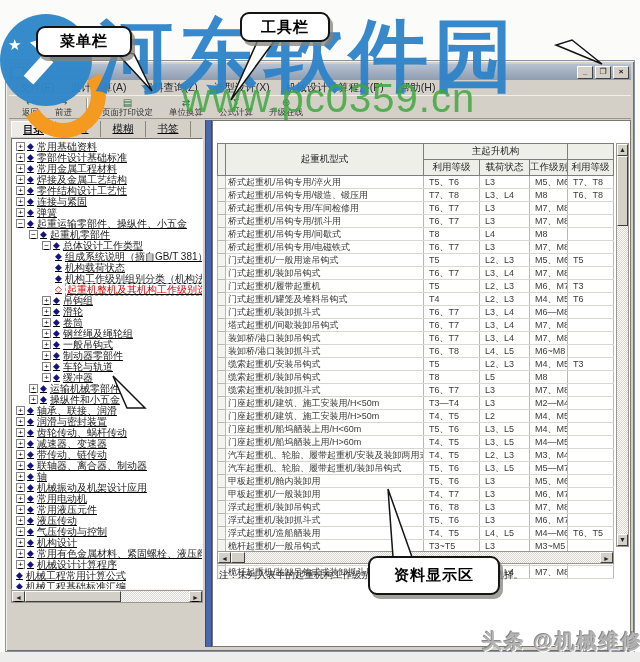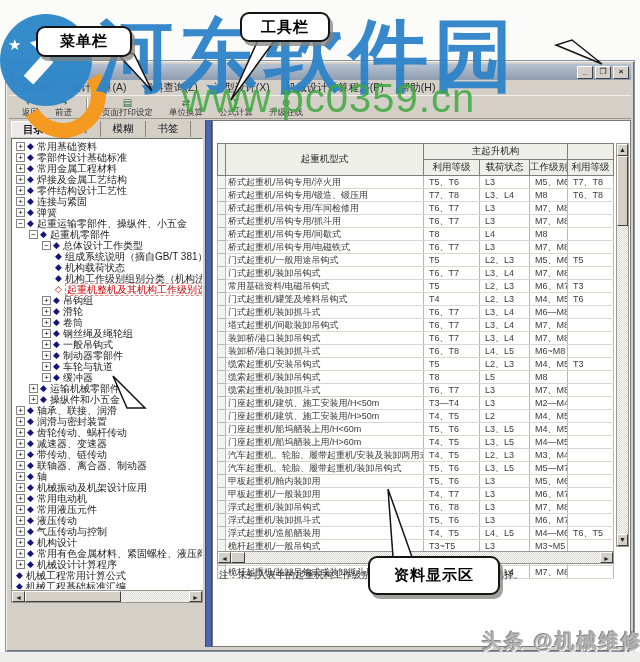--- a/index.html
+++ b/index.html
@@ -22,21 +22,21 @@
   .menu-item { padding:0 8px; white-space:nowrap; }
   .toolbar { position:absolute; left:3px; top:34px; right:3px; height:24px; border-top:1px solid #f0efec;
              border-bottom:1px solid #9a978f; display:flex; align-items:center; padding-left:8px; gap:6px; }
   .tb-btn { display:flex; flex-direction:column; align-items:center; justify-content:center; height:22px;
             padding:0 5px; font-size:8.5px; color:#333; line-height:9px; }
   .tb-icon { font-size:10px; line-height:10px; color:#2d6e3e; }
   .tb-sep { width:2px; height:18px; border-left:1px solid #9a978f; border-right:1px solid #fff; margin:0 3px; }
 
   
   .main { position:absolute; left:3px; right:3px; top:59px; bottom:4px; display:flex; }
-  .sidebar { width:196px; display:flex; flex-direction:column; background:#d4d0c8; }
+  .sidebar { width:196px; display:flex; flex-direction:column; background:#d4d0c8;text-decoration:underline; }
   .tabs { height:17px; display:flex; padding:1px 0 0 2px; align-items:flex-end; }
   .tab { width:45px; text-align:center; font-size:10.5px; line-height:15px; color:#15151d;
          border-right:1px solid #8a877f; height:16px; }
   .tab.active { background:#ecebe7; border:1px solid; border-color:#fff #555 #ecebe7 #fff; font-weight:bold; }
   .treebox { margin:1px 2px 0 2px; height:452px; background:#fff; border:1px solid; overflow:hidden;
              border-color:#6d6d6d #fbfbfb #fbfbfb #6d6d6d; padding:2px 0 0 2px; }
   .tnode { height:11px; line-height:11px; font-size:10px; white-space:nowrap; display:flex; align-items:center; }
   .exp { width:9px; height:9px; border:1px solid #848484; background:#fff; font-size:8px; line-height:7px;
          text-align:center; margin-right:2px; color:#000; flex:none; }
   .dia { color:#14147e; font-size:9px; margin-right:3px; flex:none; line-height:9px; }
@@ -462,21 +462,21 @@
                 <tr>
                   <td class="tstub"></td>
                   <td class="tname">门式起重机/装卸吊钩式</td>
                   <td class="tval">T6、T7</td>
                   <td class="tval">L3、L4</td>
                   <td class="tval">M7、M8</td>
                   <td class="tval"></td>
                 </tr>
                 <tr>
                   <td class="tstub"></td>
-                  <td class="tname">常用基础资料/电磁吊钩式</td>
+                  <td class="tname">门式起重机/履带起重机</td>
                   <td class="tval">T5</td>
                   <td class="tval">L2、L3</td>
                   <td class="tval">M6、M7</td>
                   <td class="tval">T3</td>
                 </tr>
                 <tr>
                   <td class="tstub"></td>
                   <td class="tname">门式起重机/罐笼及堆料吊钩式</td>
                   <td class="tval">T4</td>
                   <td class="tval">L2、L3</td>

